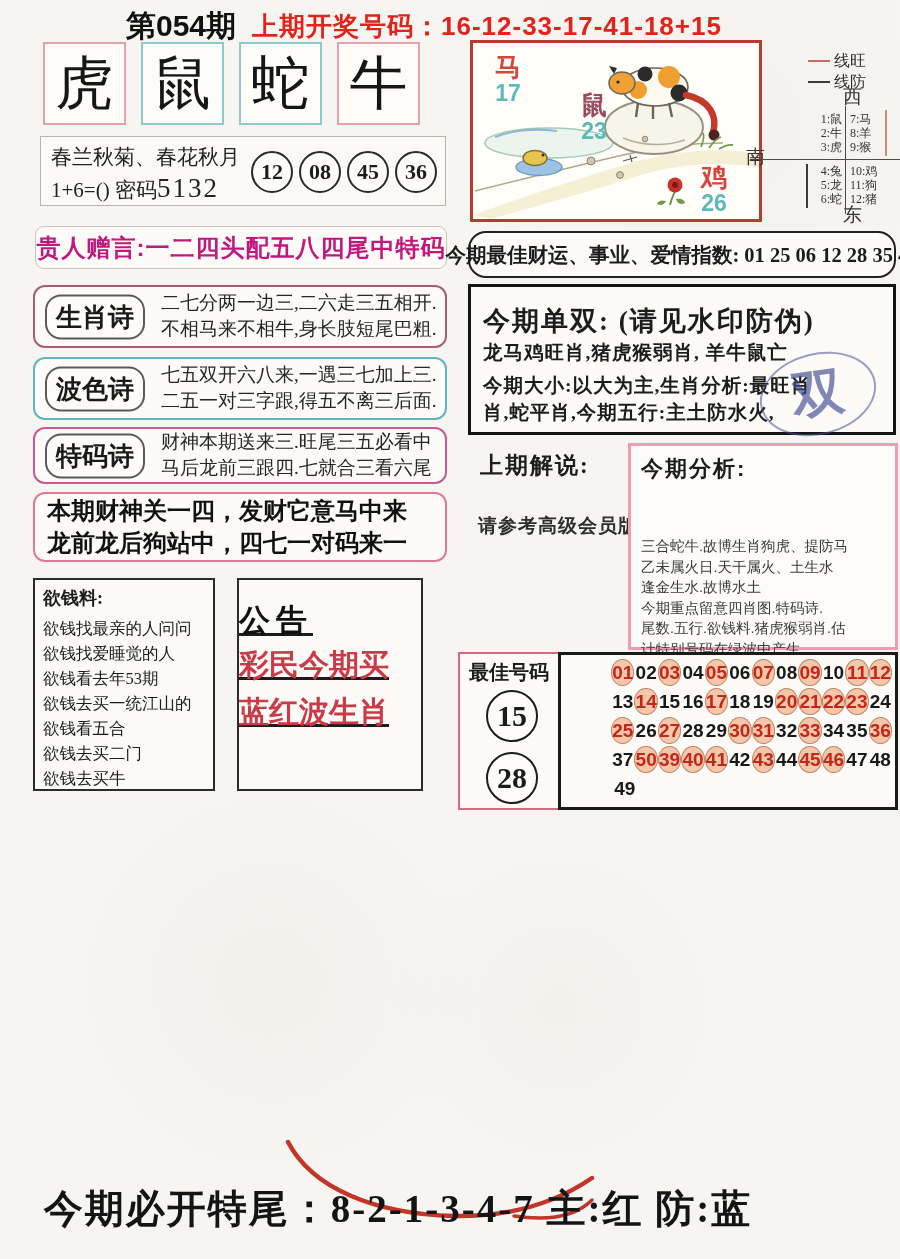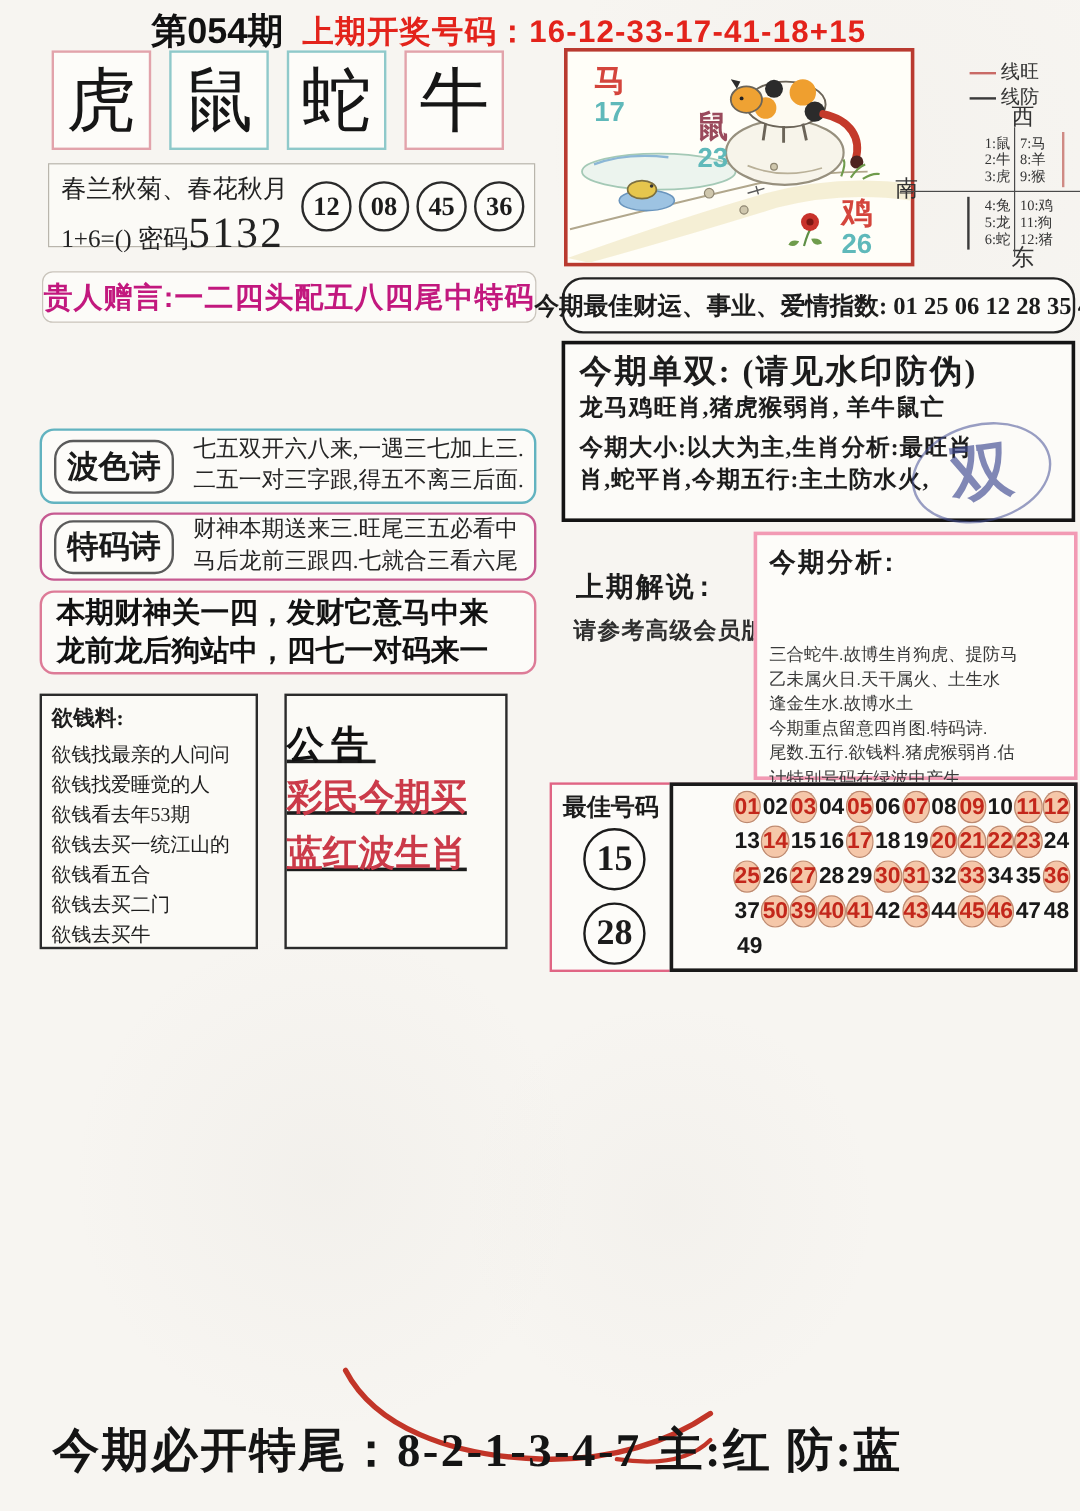--- a/index.html
+++ b/index.html
@@ -26,21 +26,21 @@
   
   .zbox { top:42px; width:83px; height:83px; background:#fdfcf9; display:flex; align-items:center; justify-content:center;
           font-size:58px; line-height:1; color:#161616; }
   .zbox.pink { border:2px solid #e2a3ab; }
   .zbox.teal { border:2px solid #8fc9ca; }
 
   
   .hint-box { left:40px; top:136px; width:406px; height:70px; border:1.5px solid #b9b5ac; background:#fbfaf6; }
   .hint-line1 { position:absolute; left:10px; top:6px; font-size:21px; color:#222; }
   .hint-line2 { position:absolute; left:10px; top:36px; font-size:21px; color:#222; }
-  .hint-code { font-size:36px; letter-spacing:2px;margin-top:31px; }
+  .hint-code { font-size:27px; letter-spacing:2px;margin-top:31px; }
   .ball { position:absolute; top:14px; width:42px; height:42px; border:2px solid #2a2a2a; border-radius:50%;
           display:flex; align-items:center; justify-content:center; font-size:22px; font-weight:bold; background:#fdfcf8; }
 
   
   .banner { left:35px; top:226px; width:412px; height:43px; border:1.5px solid #c9c4bb; border-radius:9px; background:#fcfbf8;
             display:flex; align-items:center; justify-content:center;
             font-size:24px; font-weight:bold; color:#c2187e; font-family:"Liberation Sans",sans-serif; letter-spacing:1px; }
 
   
   .poem { left:33px; width:414px; border-radius:12px; background:#fcfbf8; }
@@ -90,29 +90,29 @@
   .c-q.bl { right:64px; top:80px; text-align:right; }
   .c-q.br { left:62px; top:80px; }
   .c-redline { position:absolute; left:97px; top:26px; height:46px; border-left:2px solid #cf8a84; }
   .c-blackline { position:absolute; left:18px; top:80px; height:44px; border-left:2px solid #3a3a3a; }
 
   
   .index-pill { left:468px; top:231px; width:428px; height:47px; border:2px solid #222; border-radius:18px; background:#fcfbf8;
                 display:flex; align-items:center; justify-content:center; font-size:20.5px; font-weight:bold; white-space:nowrap; }
 
   
-  .danshuang { left:468px; top:284px; width:428px; height:151px; border:3px solid #141414; background:#fcfbf8; padding:4px 12px; }
+  .danshuang { left:468px; top:284px; width:428px; height:151px; border:3px solid #141414; background:#fcfbf8; padding:16px 12px; }
   .ds-title { font-size:27px; font-weight:bold; letter-spacing:2px; white-space:nowrap; }
   .ds-line { font-size:19.5px; font-weight:bold; line-height:27px; letter-spacing:1px; white-space:nowrap; }
   .watermark { position:absolute; left:288px; top:66px; width:118px; height:82px; border:2px solid rgba(70,80,150,.55);
                border-radius:50%; transform:rotate(-14deg); display:flex; align-items:center; justify-content:center; }
   .watermark span { font-size:52px; color:rgba(62,72,145,.65); transform:rotate(6deg); font-weight:bold; }
 
   
-  .last-label { left:480px; top:450px; font-size:23px; font-weight:bold; font-family:Liberation Mono, monospace; letter-spacing:2px;margin-top:24px; }
+  .last-label { left:480px; top:450px; font-size:23px; font-weight:bold; font-family:Liberation Serif, serif; letter-spacing:2px; }
   .last-note  { left:478px; top:513px; font-size:19px; font-weight:bold; font-family:"Liberation Sans",sans-serif; color:#2e2e2e; letter-spacing:1px; }
   .analysis { left:628px; top:443px; width:270px; height:207px; border:3px solid #f29ab4; background:#fdfcf9; padding:8px 10px; }
   .an-title { font-size:22px; font-weight:bold; font-family:"Liberation Sans",sans-serif; letter-spacing:2px; }
   .an-lines { margin-top:52px; }
   .an-line { font-size:14.5px; line-height:20.5px; color:#3a3a3a; white-space:nowrap; font-family:"Liberation Sans",sans-serif; }
 
   
   .best { left:458px; top:652px; width:440px; height:158px; border:2px solid #e06584; background:#fcfbf8; }
   .best-label { position:absolute; left:9px; top:5px; font-size:20px; font-weight:bold; }
   .feat-ball { position:absolute; left:26px; width:52px; height:52px; border:2.5px solid #1c1c1c; border-radius:50%;
@@ -145,20 +145,27 @@
     <div class="hint-line1">春兰秋菊、春花秋月</div>
     <div class="hint-line2"><span>1+6=() 密码</span><span class="hint-code">5132</span></div>
     <div class="ball" style="left:210px">12</div>
     <div class="ball" style="left:258px">08</div>
     <div class="ball" style="left:306px">45</div>
     <div class="ball" style="left:354px">36</div>
   </div>
 
   <div class="abs banner">贵人赠言:一二四头配五八四尾中特码</div>
 
+  <div class="abs poem shengxiao">
+    <div class="poem-label">生肖诗</div>
+    <div class="poem-lines">
+      <div>二七分两一边三,二六走三五相开.</div>
+      <div>不相马来不相牛,身长肢短尾巴粗.</div>
+    </div>
+  </div>
   <div class="abs poem bose">
     <div class="poem-label">波色诗</div>
     <div class="poem-lines">
       <div>七五双开六八来,一遇三七加上三.</div>
       <div>二五一对三字跟,得五不离三后面.</div>
     </div>
   </div>
   <div class="abs caishen">
     <div>本期财神关一四，发财它意马中来</div>
     <div>龙前龙后狗站中，四七一对码来一</div>

